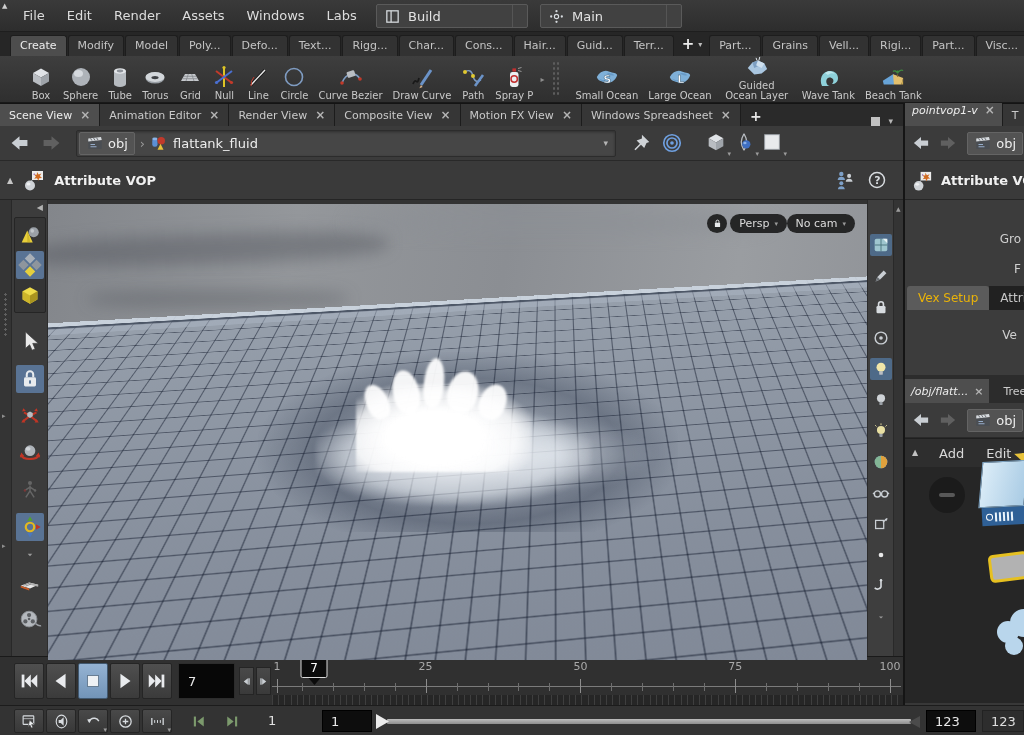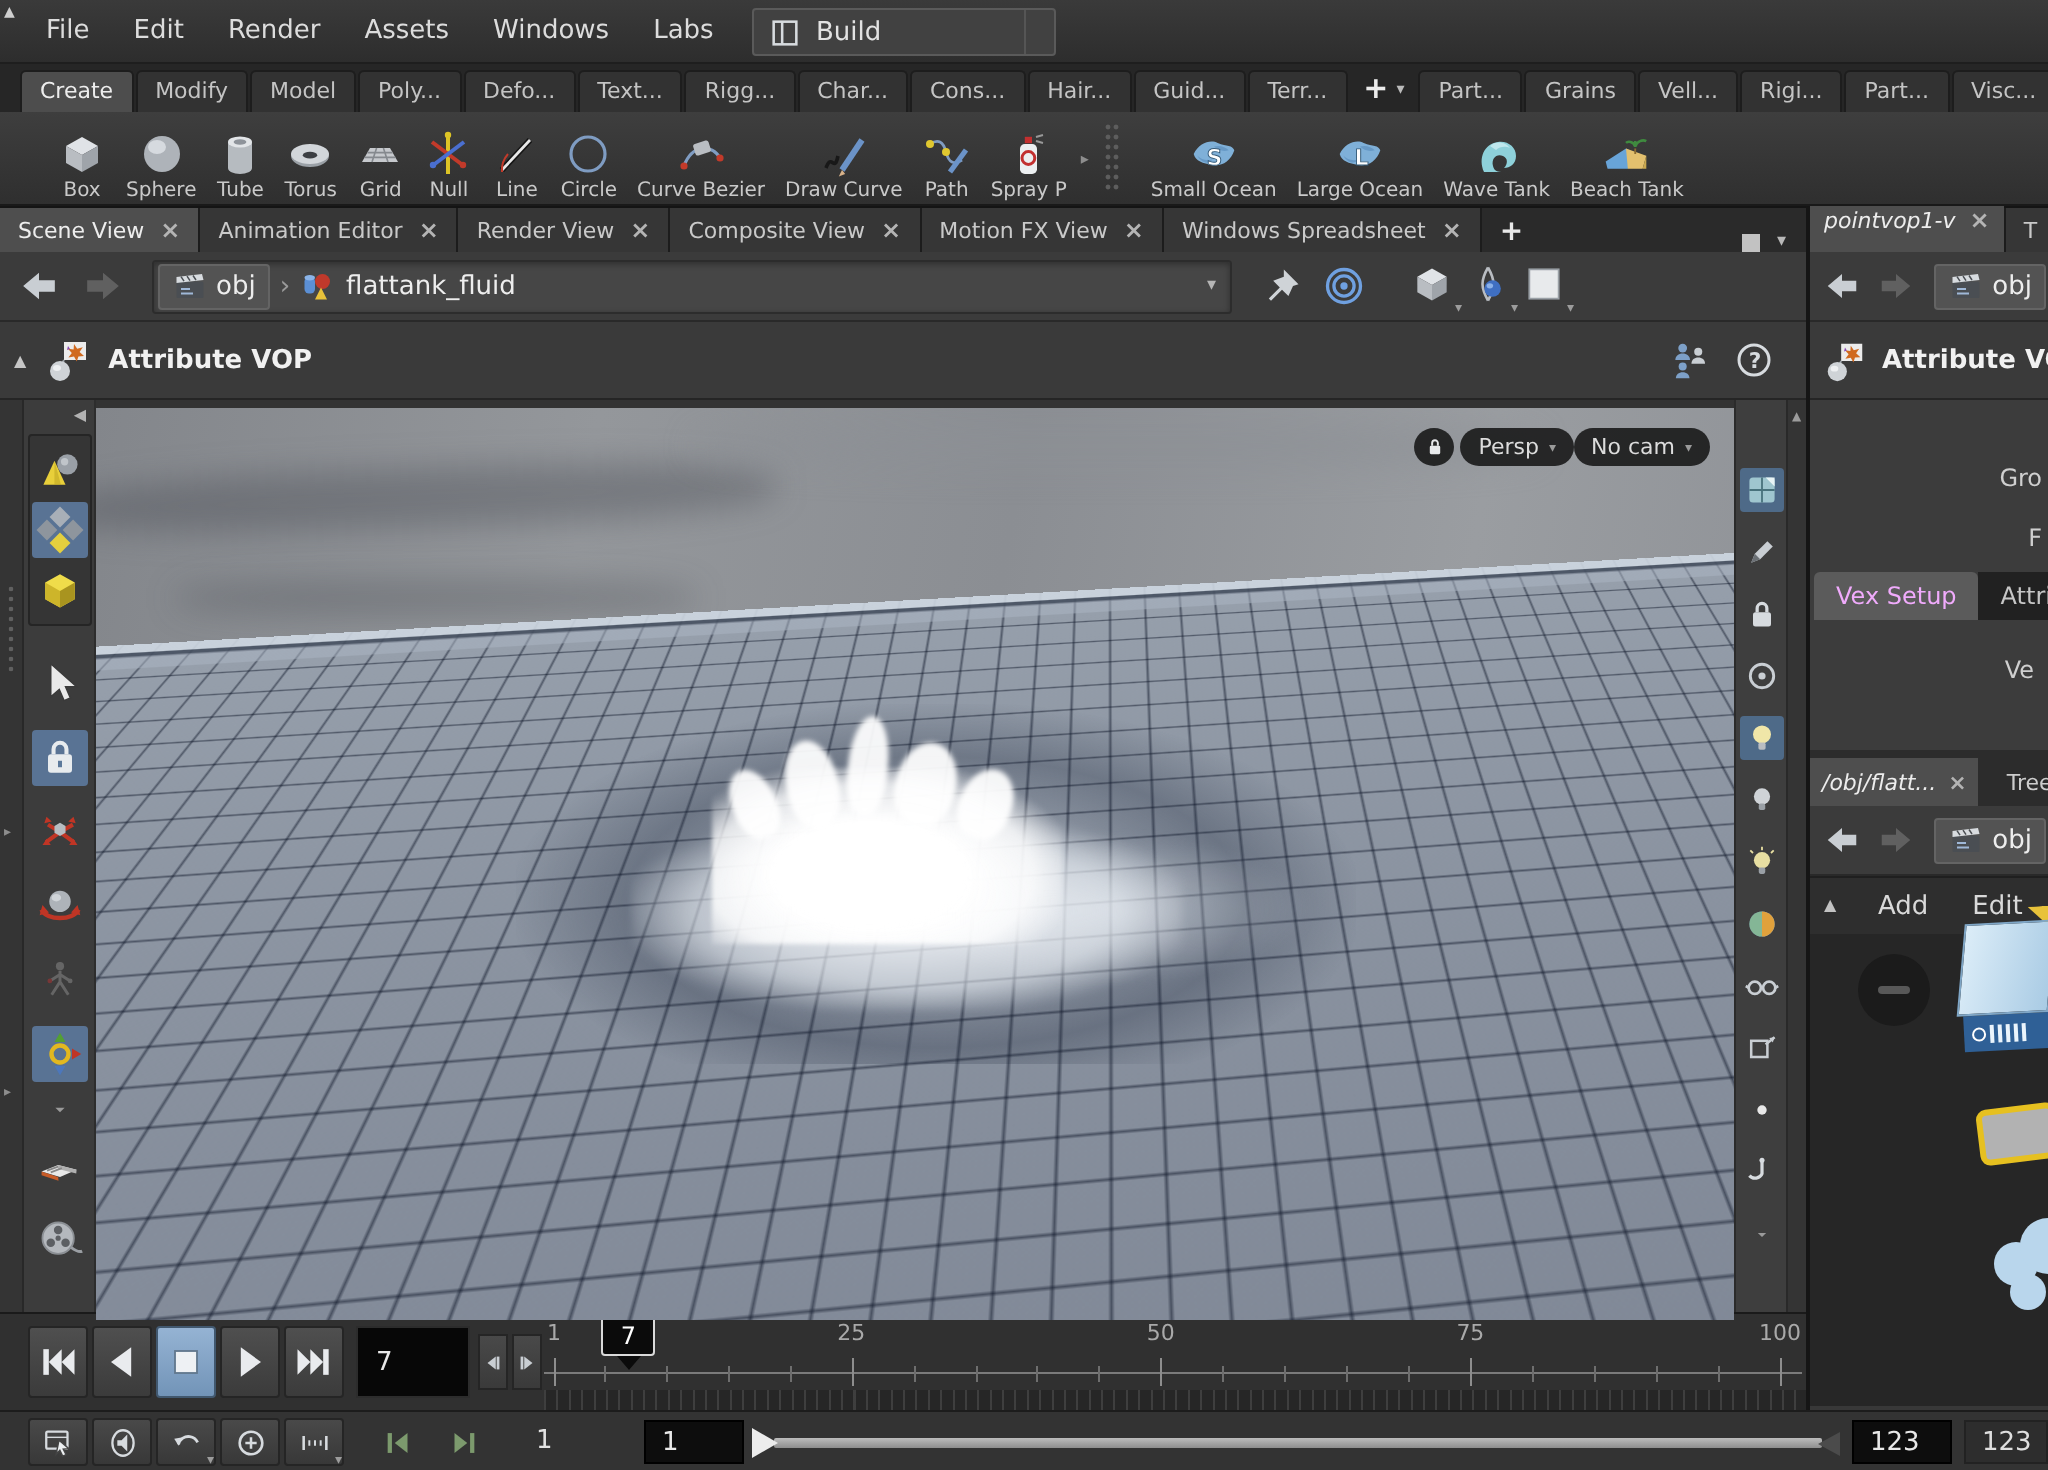--- a/index.html
+++ b/index.html
@@ -184,21 +184,21 @@
   .rp-header{height:39px;background:#3a3a3a;border-bottom:1px solid #252525;display:flex;align-items:center;gap:7px;padding-left:6px;}
   .rp-header .vop{width:23px;height:23px;flex:none;}
   .rp-header .op-title{margin-left:0;white-space:nowrap;}
   .rp-params{height:175px;background:#3c3c3c;position:relative;font-size:12px;color:#cfcfcf;}
   .prow{position:absolute;right:3px;white-space:nowrap;}
   .prow1{top:32px;}
   .prow2{top:62px;}
   .prow3{top:128px;right:7px;}
   .rp-tabstrip{position:absolute;left:2px;top:86px;display:flex;}
   .rps-tab{padding:5px 11px;font-size:12px;white-space:nowrap;}
-  .rps-tab.sel{background:#5b5b5b;color:#f0abfc;border-radius:3px 3px 0 0;}
+  .rps-tab.sel{background:#5b5b5b;color:#eab308;border-radius:3px 3px 0 0;}
   .rps-tab.dark{background:#212121;color:#c6c6c6;}
   .rp-treetabs{height:28px;background:#2c2c2c;display:flex;align-items:flex-end;}
   .rp-treetab{display:flex;align-items:center;gap:6px;height:24px;padding:0 6px;background:#4e4e4e;font-size:11px;font-style:italic;color:#ededed;white-space:nowrap;}
   .rp-treetab .close{font-style:normal;color:#b4b4b4;font-size:11px;font-weight:bold;}
   .rp-treetab2{height:24px;display:flex;align-items:center;padding:0 8px;font-size:11px;color:#cccccc;margin-left:6px;}
   .rp-netmenu{height:29px;background:#2e2e2e;border-top:1px solid #1f1f1f;display:flex;align-items:center;gap:22px;padding-left:34px;font-size:13px;color:#d9d9d9;position:relative;}
   .rp-netmenu .tri{position:absolute;left:7px;top:9px;font-size:8px;color:#c2c2c2;}
   .rp-network{position:relative;height:236px;background:#262626;}
   .net-minus{position:absolute;left:24px;top:10px;width:36px;height:36px;border-radius:50%;background:#1b1b1b;display:flex;align-items:center;justify-content:center;}
   .net-minus i{width:16px;height:4px;background:#585858;border-radius:2px;}
@@ -240,20 +240,39 @@
         </span>
       <span>Build</span>
       <span class="spin">
           <span class="icn">
             <svg viewBox="0 0 12 24">
               <path fill="#b9bdc2" d="M6 3l4 6H2zM6 21l4-6H2z"></path>
             </svg>
           </span>
         </span>
     </div>
+    <div class="combo" id="main-combo">
+      <span class="icn">
+          <svg viewBox="0 0 24 24">
+            <circle cx="12" cy="12" r="3" fill="none" stroke="#d7dbdf" stroke-width="1.6"></circle>
+            <circle cx="12" cy="4.5" r="1.6" fill="#d7dbdf"></circle>
+            <circle cx="12" cy="19.5" r="1.6" fill="#d7dbdf"></circle>
+            <circle cx="4.5" cy="12" r="1.6" fill="#d7dbdf"></circle>
+            <circle cx="19.5" cy="12" r="1.6" fill="#d7dbdf"></circle>
+          </svg>
+        </span>
+      <span>Main</span>
+      <span class="spin">
+          <span class="icn">
+            <svg viewBox="0 0 12 24">
+              <path fill="#b9bdc2" d="M6 3l4 6H2zM6 21l4-6H2z"></path>
+            </svg>
+          </span>
+        </span>
+    </div>
   </div>
 
   <div id="shelf-tabs">
     <div id="shelf-tabs-left">
         <div class="shelf-tab active">Create</div>
         <div class="shelf-tab">Modify</div>
         <div class="shelf-tab">Model</div>
         <div class="shelf-tab">Poly...</div>
         <div class="shelf-tab">Defo...</div>
         <div class="shelf-tab">Text...</div>
@@ -418,20 +437,31 @@
         </div>
         <div class="shelf-tool">
           <span class="icn" style="width: 24px; height: 24px;">
             <svg viewBox="0 0 26 24">
               <path fill="#7fb0d8" d="M2 12c3-6 9-8 13-6 5 2 8 1 9 4-2 6-7 9-12 8S3 16 2 12z"></path>
               <path fill="#5d90bf" opacity=".7" d="M4 13c2 2 5 3 8 2-1 2-5 3-8-2zM13 8c3-1 6 0 8 2-3 1-6 0-8-2z"></path>
               <text x="10" y="18" font-size="12" font-weight="bold" fill="#fff" stroke="#345a78" stroke-width=".5">L</text>
             </svg>
           </span>
           <div class="tool-label">Large Ocean</div>
+        </div>
+        <div class="shelf-tool">
+          <span class="icn" style="width: 24px; height: 24px;">
+            <svg viewBox="0 0 26 24">
+              <path fill="#a9c6e0" d="M3 13l5-6 6-2 7 3 3 6-6 5-8 1z"></path>
+              <path fill="#7d9fc2" d="M8 7l6-2 2 5-6 3z"></path>
+              <path fill="#cfe0ef" d="M14 5l7 3-3 5-6-3z"></path>
+              <path stroke="#eef4fa" d="M12 2l1 3M16 1l-1 4"></path>
+            </svg>
+          </span>
+          <div class="tool-label">Guided Ocean Layer</div>
         </div>
         <div class="shelf-tool">
           <span class="icn" style="width: 24px; height: 24px;">
             <svg viewBox="0 0 24 24">
               <path fill="#8ed1da" d="M6 21c-3-7 0-14 7-15 5-.7 9 2.6 9 7 0 4-3 6-6 6 2-2 2-5-.5-6-3-1.4-6 1-5 5 .6 2.6 2.5 3 5 3H6z"></path>
               <path fill="#bfe8ee" d="M9 8c3-3 8-2 10 1-2-1-5-1-7 1z"></path>
             </svg>
           </span>
           <div class="tool-label">Wave Tank</div>
         </div>

